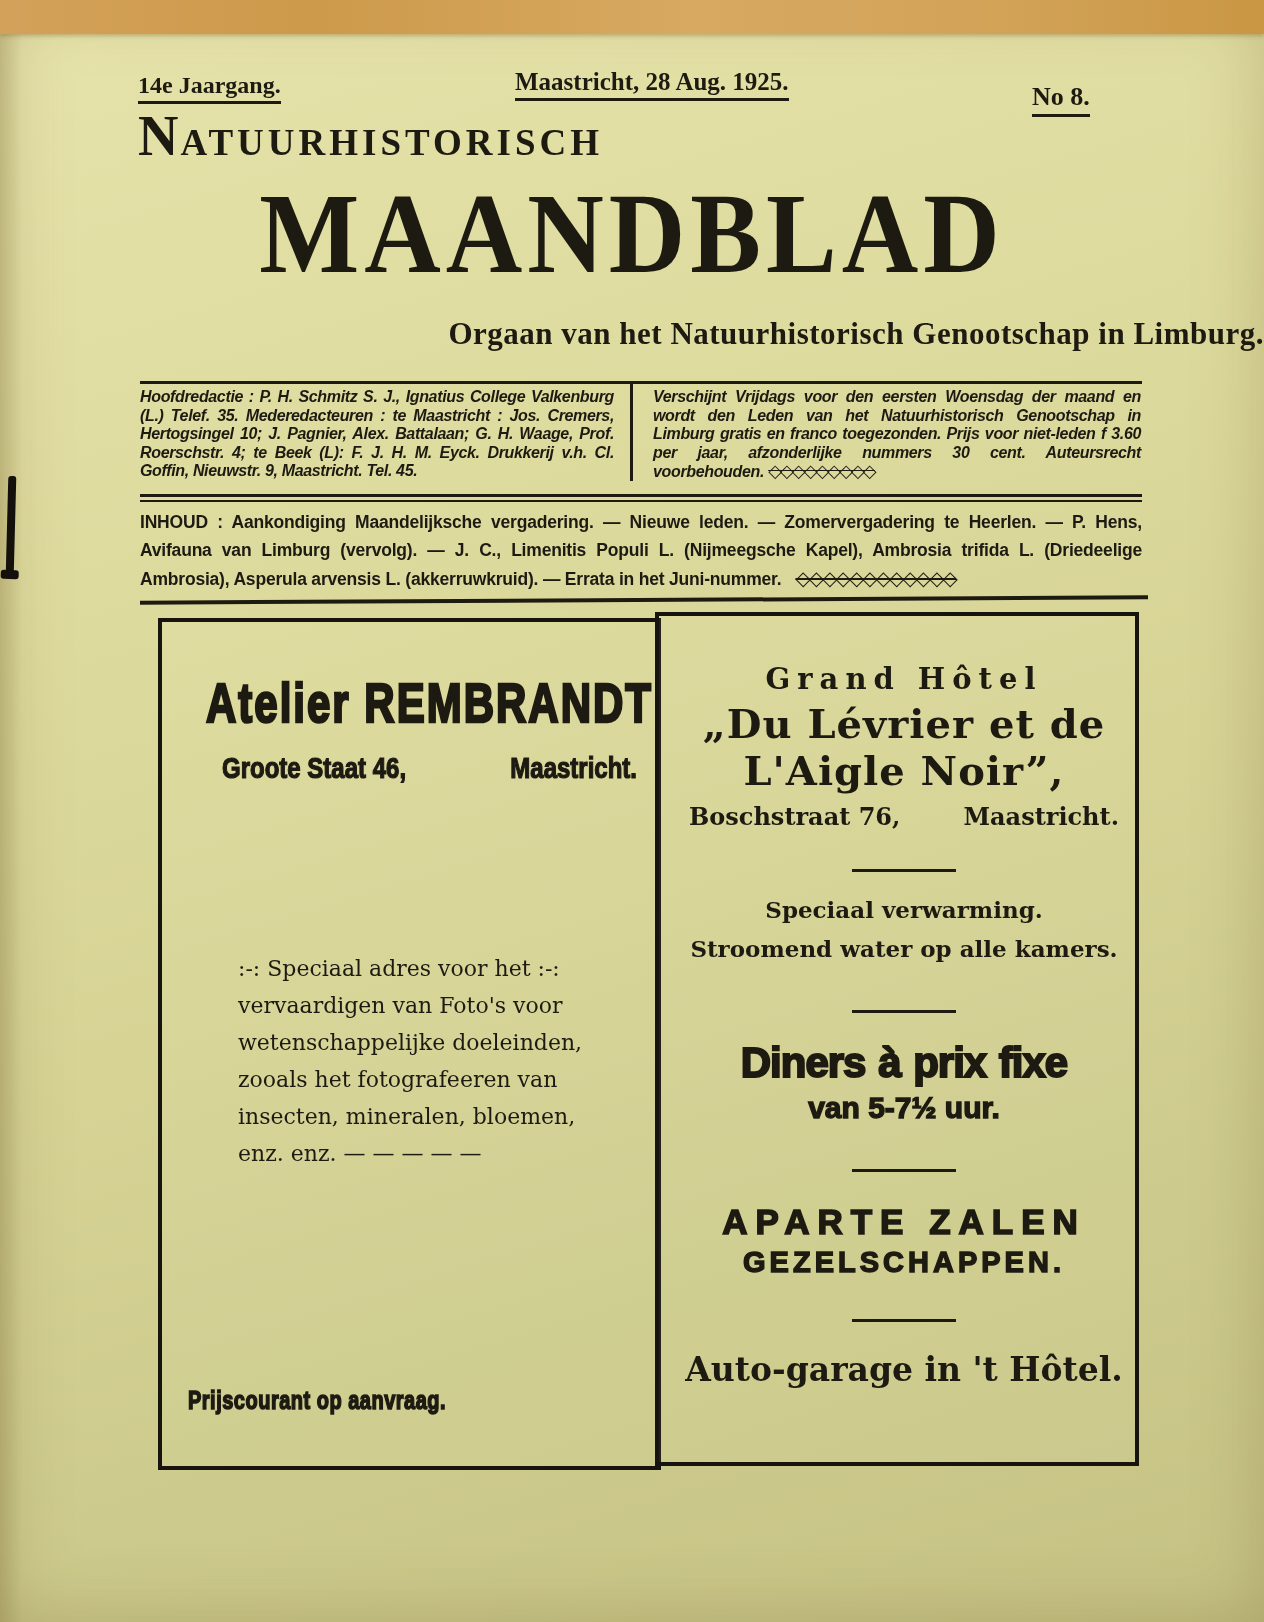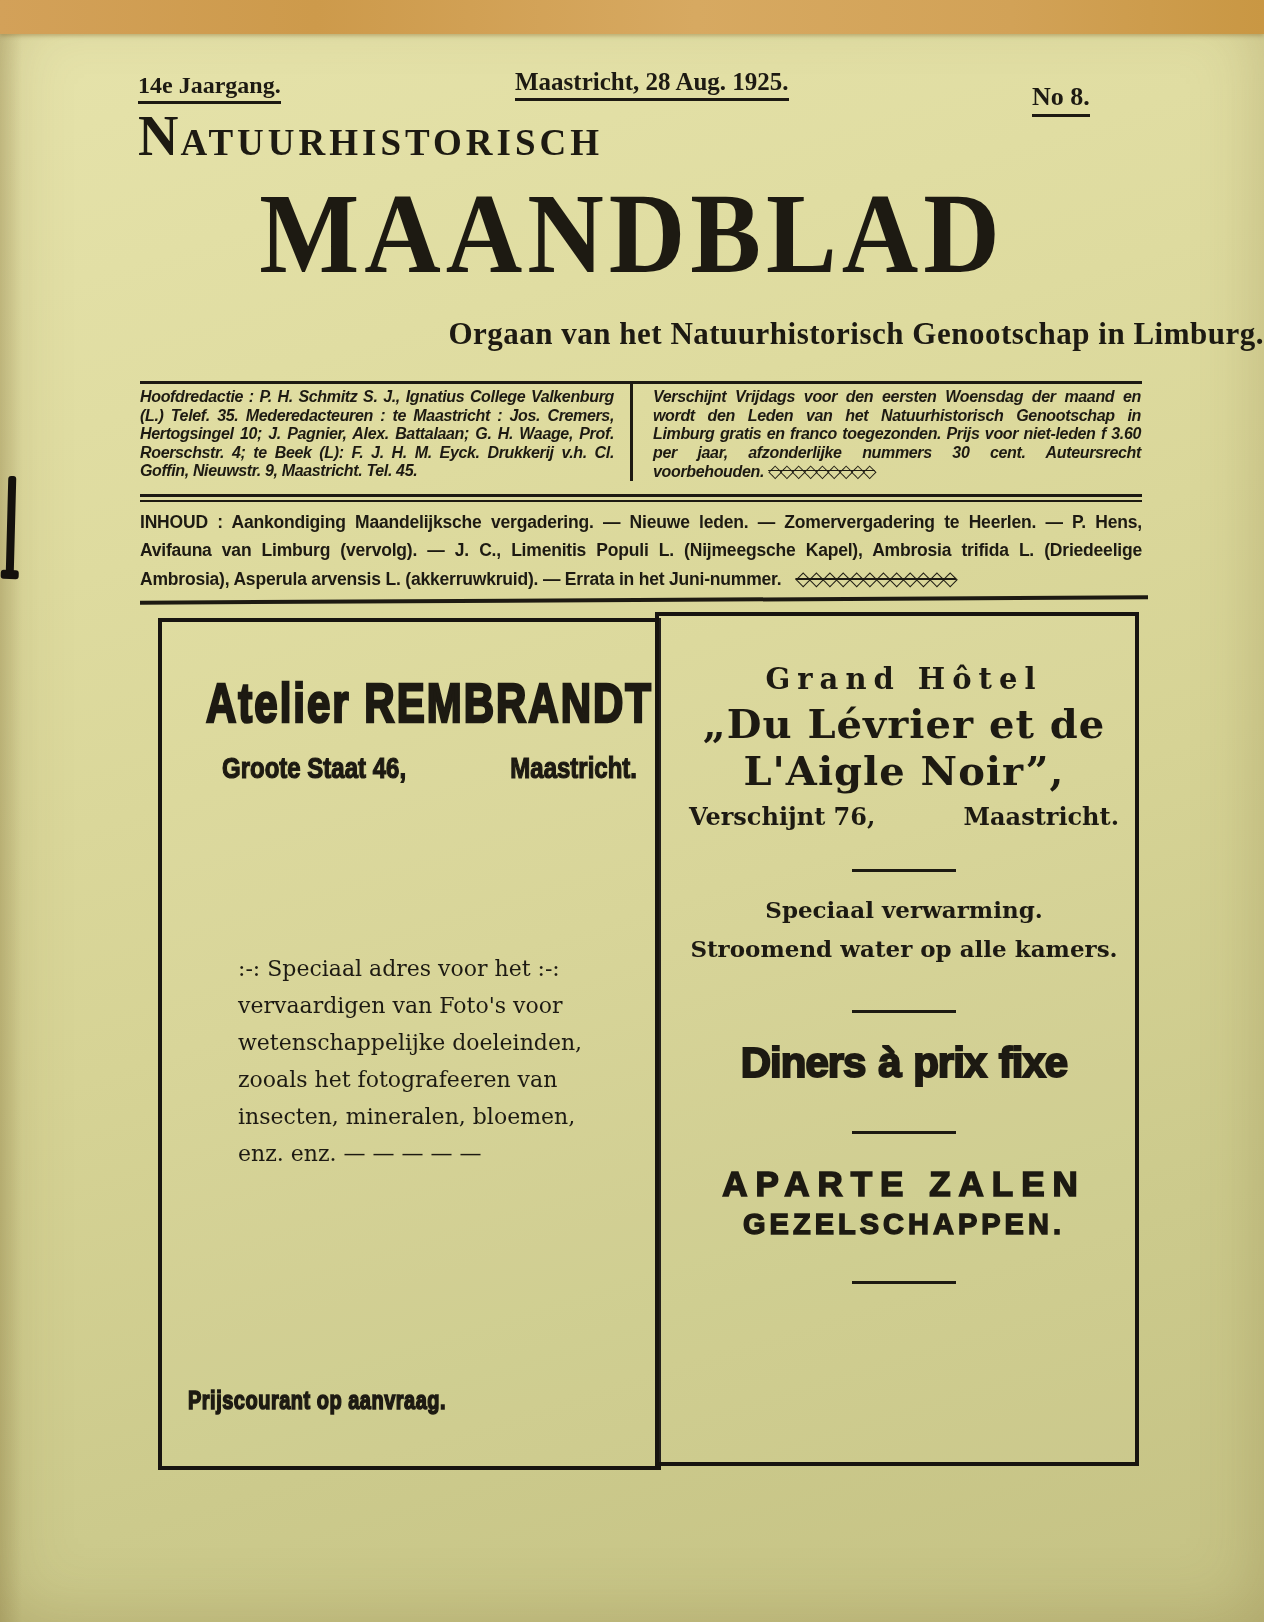--- a/index.html
+++ b/index.html
@@ -170,27 +170,29 @@
     <div class="atelier-footer">Prijscourant op aanvraag.</div>
   </div>
 
   <div class="adbox hotel" style="left:655px;top:612px;width:462px;height:846px;padding-left:14px;">
     <div class="hotel-grand">Grand Hôtel</div>
     <div class="hotel-name">
       <div>„Du Lévrier et de</div>
       <div>L'Aigle Noir”,</div>
     </div>
     <div class="hotel-addr">
-      <span>Verschijnt 76,</span>
+      <span>Boschstraat 76,</span>
       <span>Maastricht.</span>
     </div>
     <div class="srule" style="margin-top:38px;"></div>
     <div class="feat" style="margin-top:24px;">Speciaal verwarming.</div>
     <div class="feat" style="margin-top:12px;">Stroomend water op alle kamers.</div>
     <div class="srule" style="margin-top:48px;"></div>
     <div class="diners1">Diners à prix fixe</div>
+    <div class="diners2">van 5-7½ uur.</div>
     <div class="srule" style="margin-top:44px;"></div>
     <div class="zalen1">APARTE ZALEN</div>
     <div class="zalen3">GEZELSCHAPPEN.</div>
     <div class="srule" style="margin-top:40px;"></div>
+    <div class="garage">Auto-garage in 't Hôtel.</div>
   </div>
 
 </div>
 
 </body></html>

